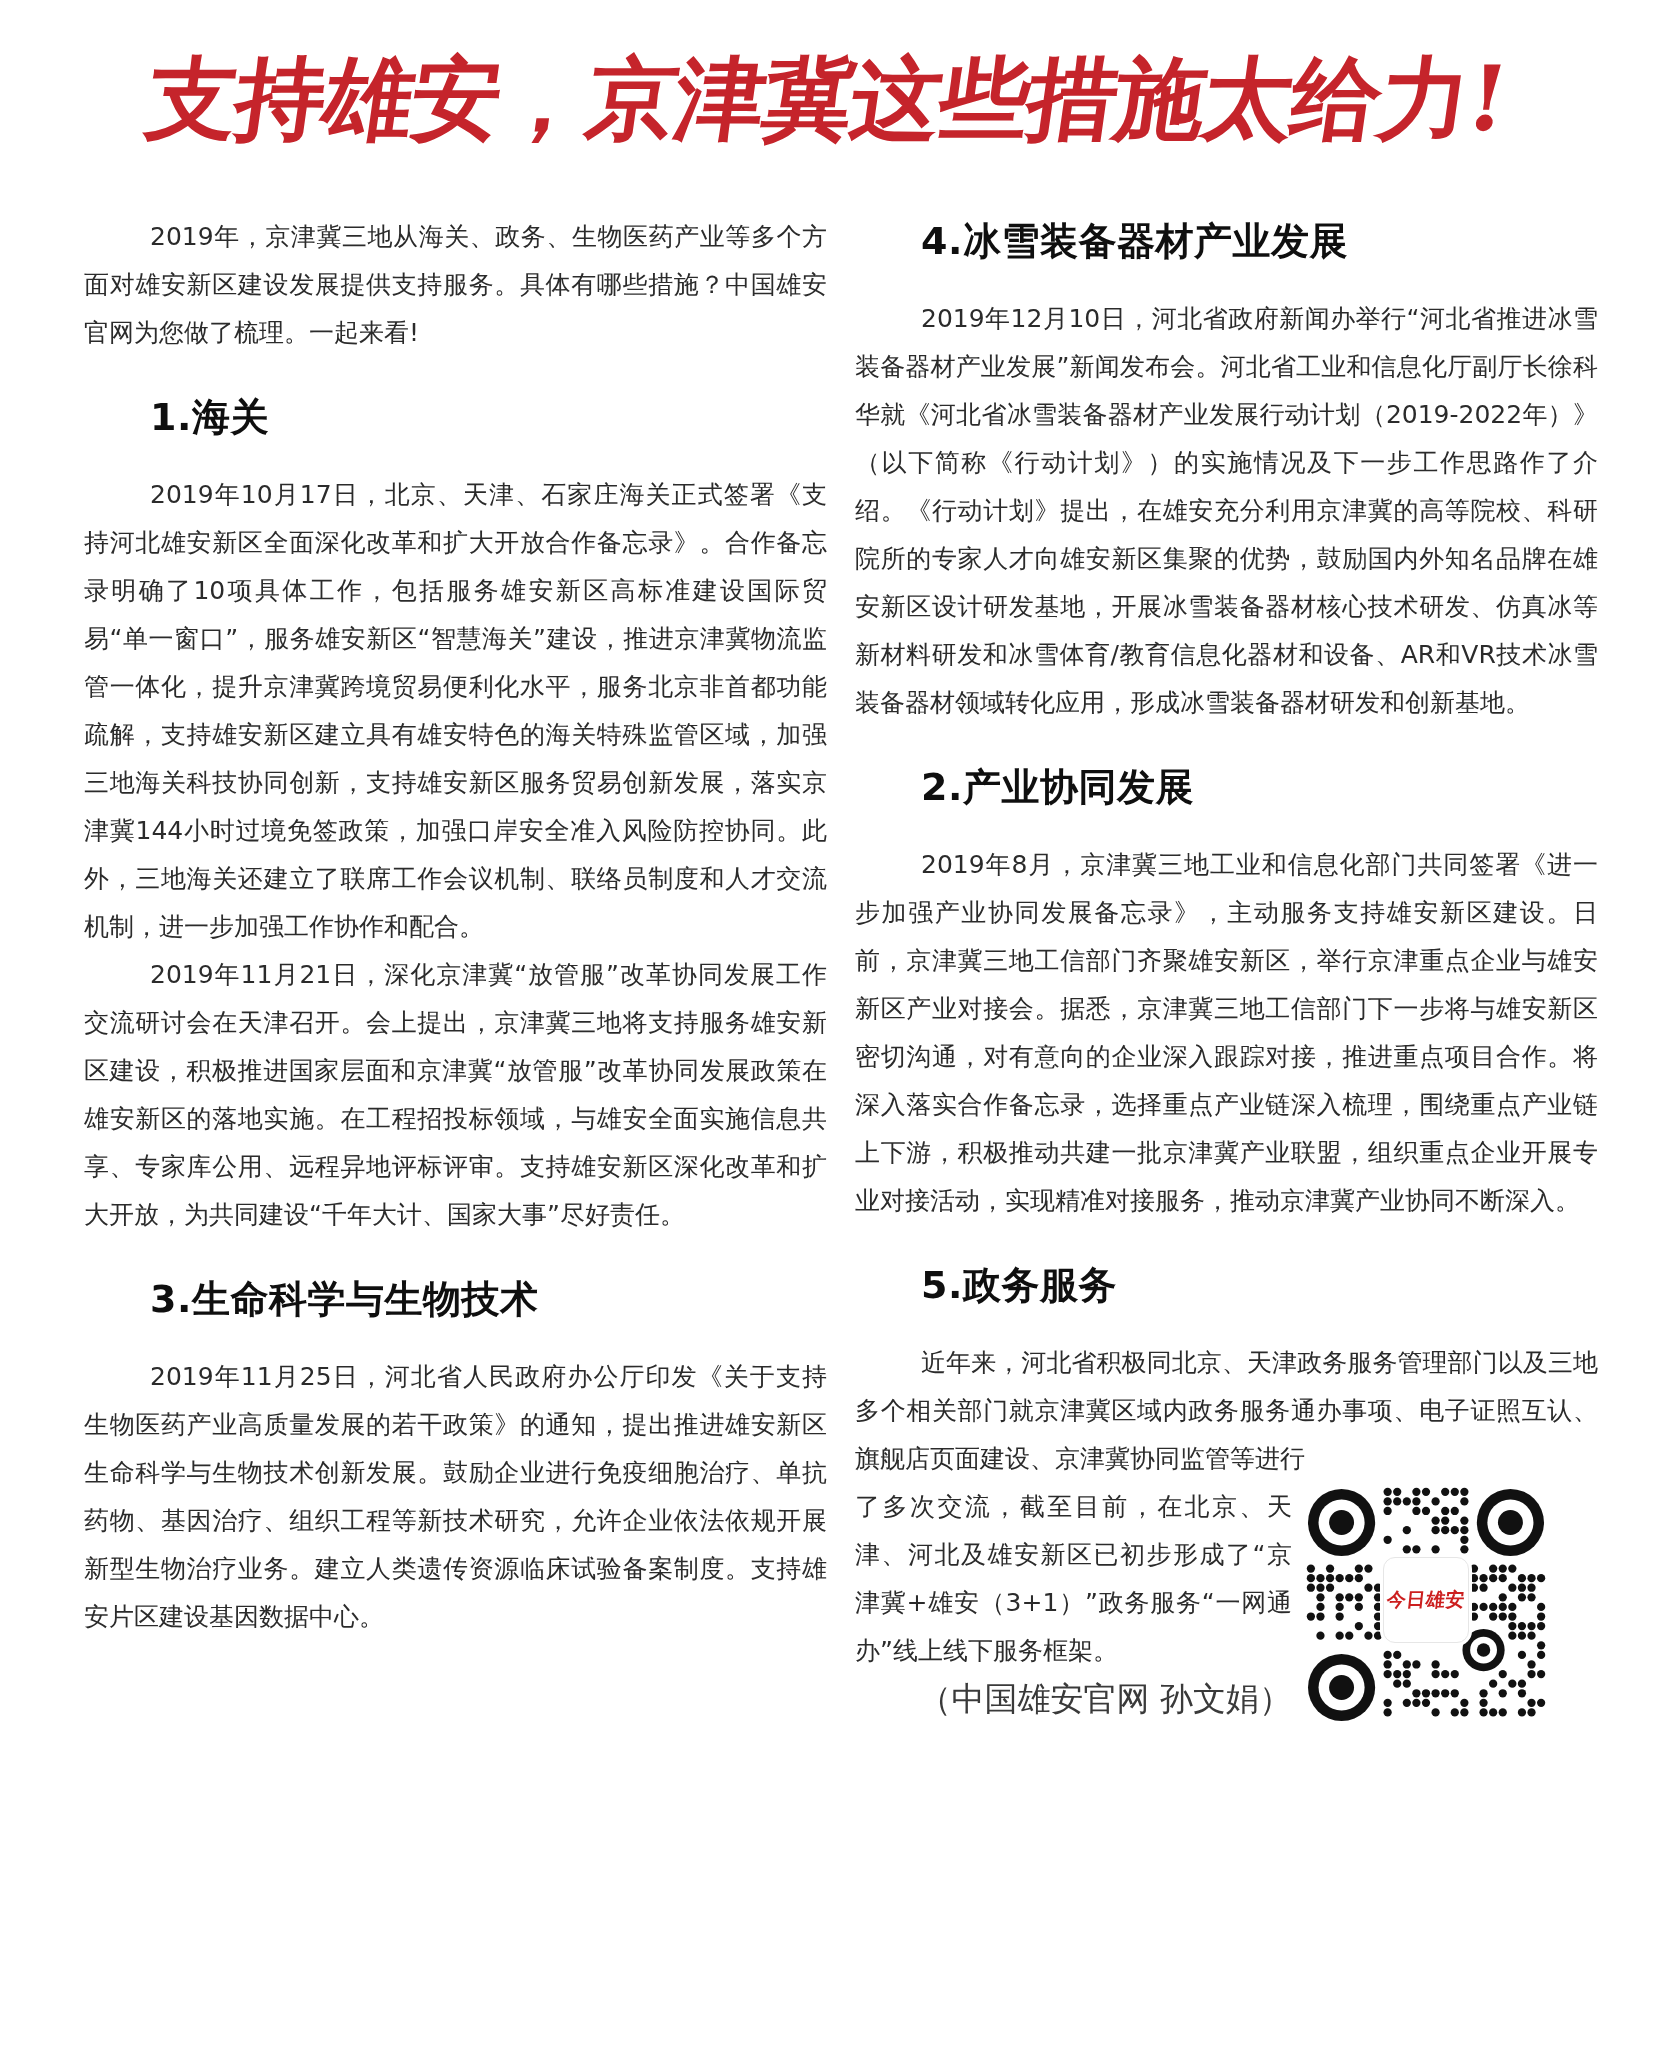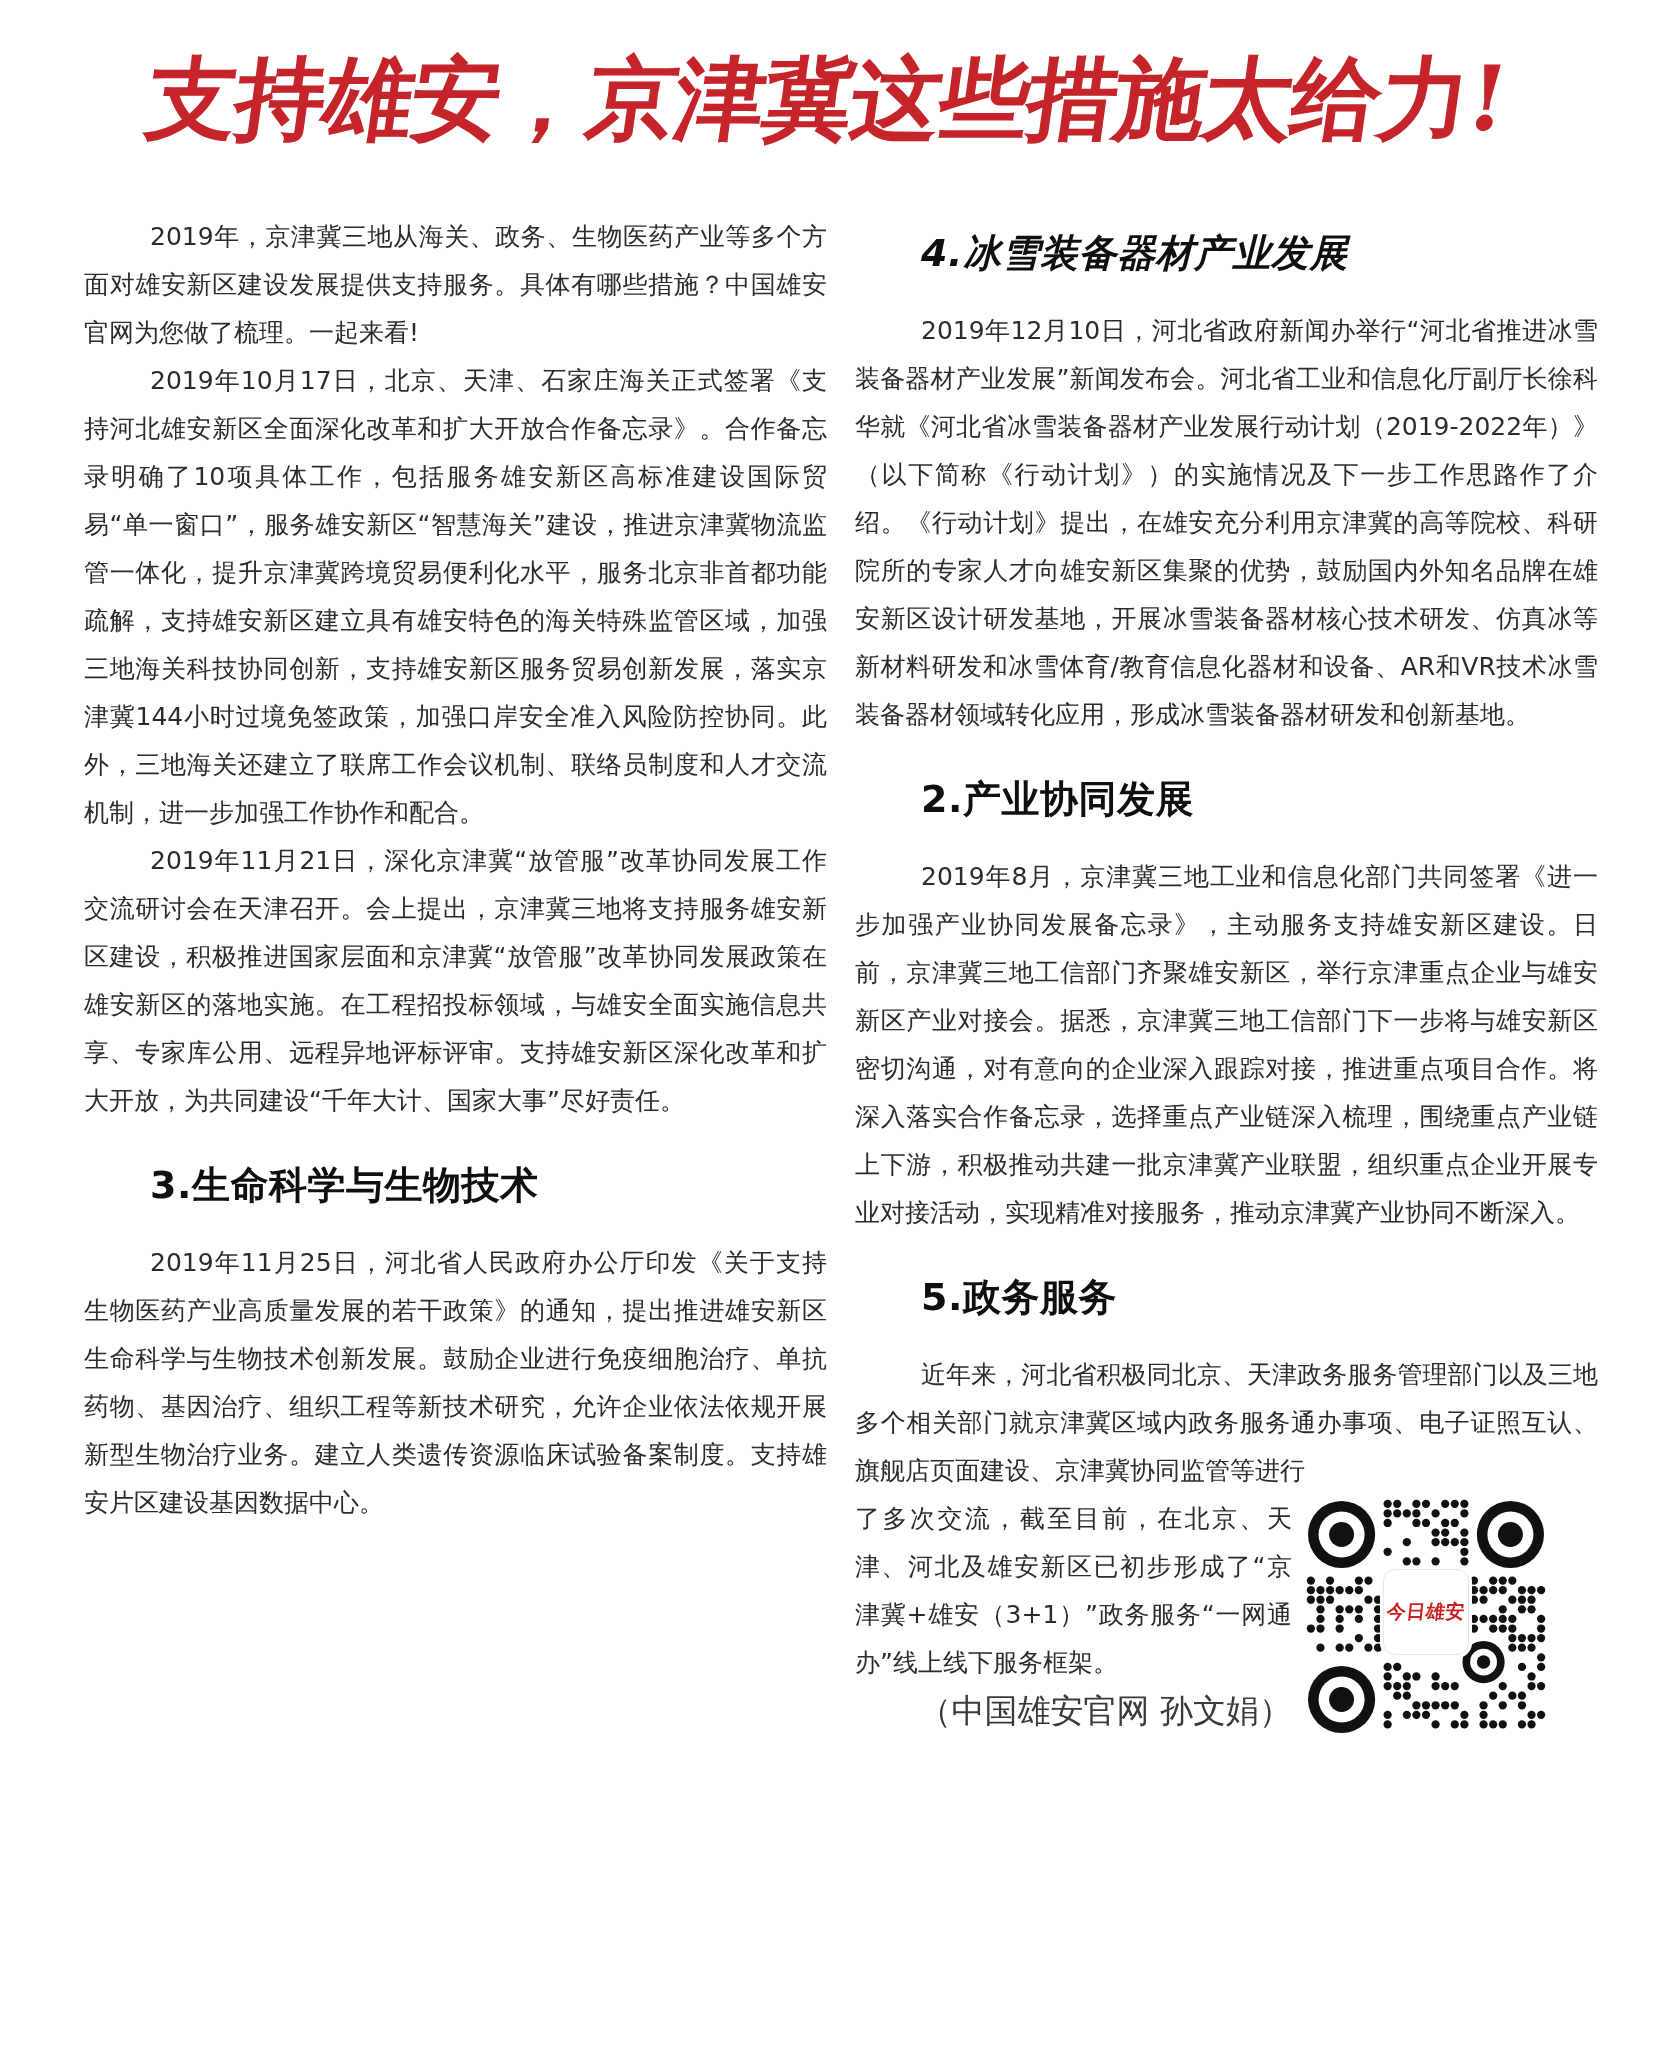--- a/index.html
+++ b/index.html
@@ -12,21 +12,21 @@
     display:inline-block;white-space:nowrap;
     font-family:"DejaVu Serif","Liberation Serif",serif;font-weight:700;
     font-size:90px;line-height:1.3;color:#c5242b;
     transform:skewX(-8deg);letter-spacing:-2px;
   }
   .columns{display:flex;gap:28px;padding:56px 56px 0 84px;align-items:flex-start;}
   .col{flex:1;min-width:0;}
   p.body{font-size:25px;line-height:48px;margin:0;text-align:justify;text-indent:66px;color:#2b2b2b;}
   p.body.no-indent{text-indent:0;}
   h2.sec{font-size:38px;line-height:48px;font-weight:700;color:#0f0f0f;margin:36px 0 30px;text-indent:66px;letter-spacing:0.5px;}
-  .col h2.sec:first-child{margin-top:16px;font-style:italic;}
+  .col h2.sec:first-child{margin-top:4px;}
   .intro{margin-bottom:0;}
   .byline{font-size:33px;line-height:48px;margin:0;text-align:right;padding-right:25px;color:#3a3a3a;}
   .qr-flow{overflow:visible;}
   .qr-float{
     float:right;width:240px;height:236px;position:relative;
     margin:4px 52px 8px 14px;
   }
   .qr-float svg{display:block;width:240px;height:236px;}
   .qr-center{
     position:absolute;left:50%;top:48%;transform:translate(-50%,-50%);
@@ -44,20 +44,21 @@
 
 <header class="headline">
   <span class="headline-text">支持雄安，京津冀这些措施太给力!</span>
 </header>
 
 <main class="columns">
 
   <section class="col">
     <p class="body intro">2019年，京津冀三地从海关、政务、生物医药产业等多个方面对雄安新区建设发展提供支持服务。具体有哪些措施？中国雄安官网为您做了梳理。一起来看!</p>
 
+    <h2 class="sec">1.海关</h2>
     <p class="body">2019年10月17日，北京、天津、石家庄海关正式签署《支持河北雄安新区全面深化改革和扩大开放合作备忘录》。合作备忘录明确了10项具体工作，包括服务雄安新区高标准建设国际贸易“单一窗口”，服务雄安新区“智慧海关”建设，推进京津冀物流监管一体化，提升京津冀跨境贸易便利化水平，服务北京非首都功能疏解，支持雄安新区建立具有雄安特色的海关特殊监管区域，加强三地海关科技协同创新，支持雄安新区服务贸易创新发展，落实京津冀144小时过境免签政策，加强口岸安全准入风险防控协同。此外，三地海关还建立了联席工作会议机制、联络员制度和人才交流机制，进一步加强工作协作和配合。</p>
 
     <p class="body">2019年11月21日，深化京津冀“放管服”改革协同发展工作交流研讨会在天津召开。会上提出，京津冀三地将支持服务雄安新区建设，积极推进国家层面和京津冀“放管服”改革协同发展政策在雄安新区的落地实施。在工程招投标领域，与雄安全面实施信息共享、专家库公用、远程异地评标评审。支持雄安新区深化改革和扩大开放，为共同建设“千年大计、国家大事”尽好责任。</p>
 
     <h2 class="sec">3.生命科学与生物技术</h2>
     <p class="body">2019年11月25日，河北省人民政府办公厅印发《关于支持生物医药产业高质量发展的若干政策》的通知，提出推进雄安新区生命科学与生物技术创新发展。鼓励企业进行免疫细胞治疗、单抗药物、基因治疗、组织工程等新技术研究，允许企业依法依规开展新型生物治疗业务。建立人类遗传资源临床试验备案制度。支持雄安片区建设基因数据中心。</p>
   </section>
 
   <section class="col">
     <h2 class="sec">4.冰雪装备器材产业发展</h2>

